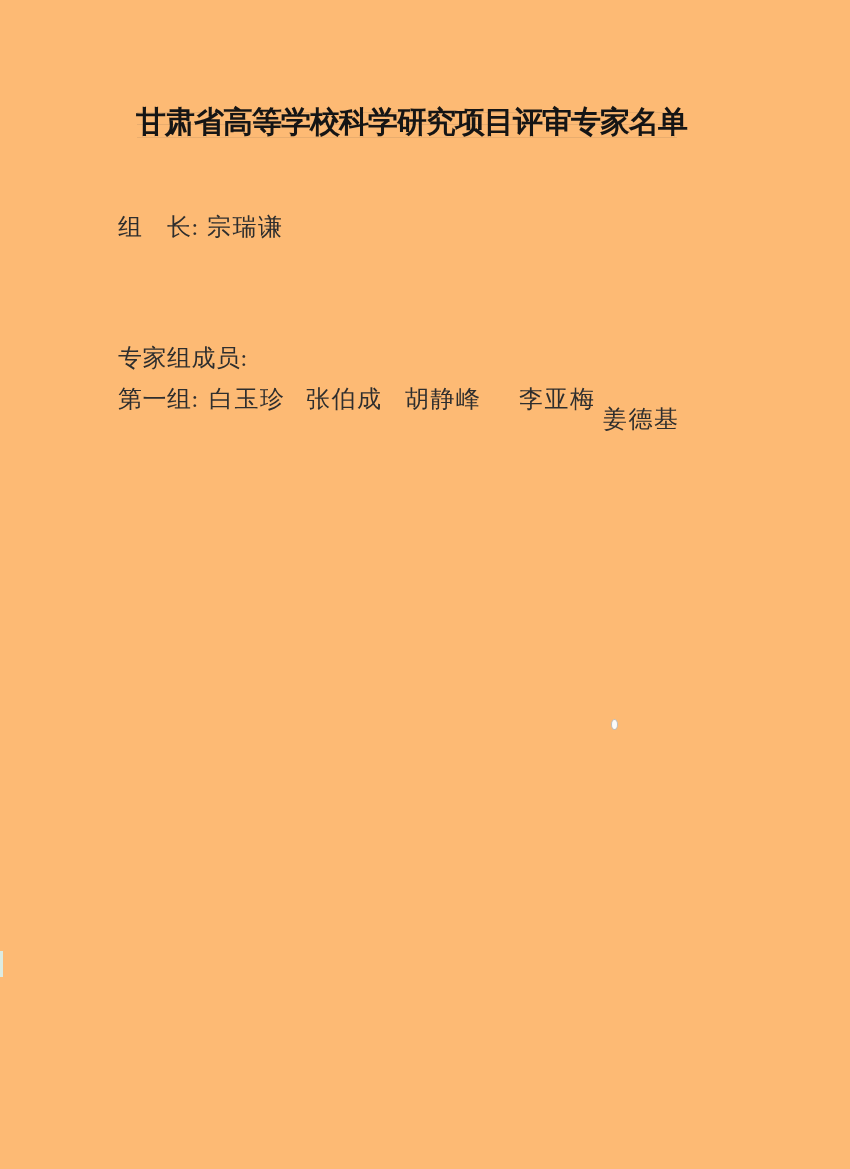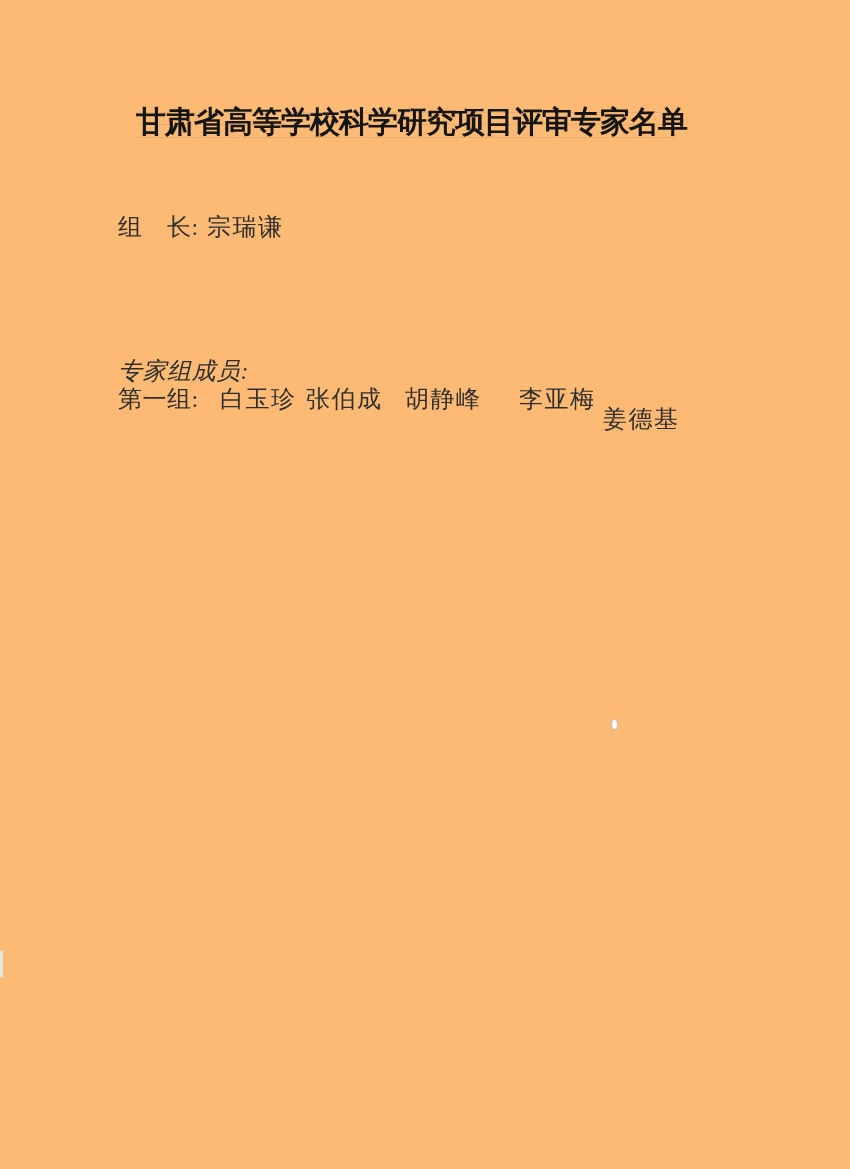--- a/index.html
+++ b/index.html
@@ -50,24 +50,24 @@
     letter-spacing: 1.5px;
     text-align: center;
   }
   .line .name {
     position: absolute;
     top: 0;
     letter-spacing: 1.5px;
   }
   .pos-leader  { top: 211px; }
   .pos-deputy  { top: 256px; }
-  .pos-heading { top: 355px; font-style: italic; }
+  .pos-heading { top: 342px; }
   .pos-group1  { top: 383px; }
   .pos-group2  { top: 428px; }
-  .n1 { left: 102px; }
+  .n1 { left: 91px; }
   .n2 { left: 188px; }
   .n3 { left: 287px; font-family: Liberation Serif, serif; }
   .n4 { left: 401px; }
   .n5 { left: 485px; margin-top: 20px; }
   
   .scan-streak {
     position: absolute;
     left: 137px;
     width: 540px;
     height: 1px;

